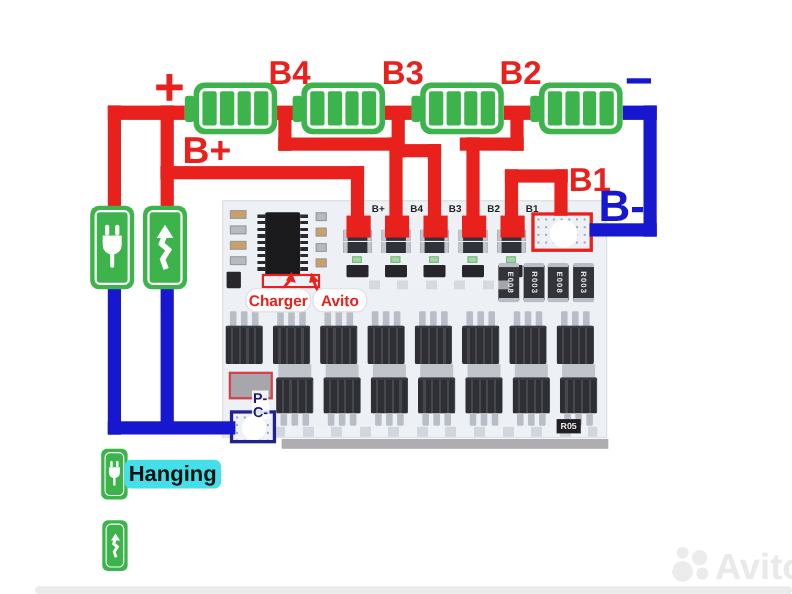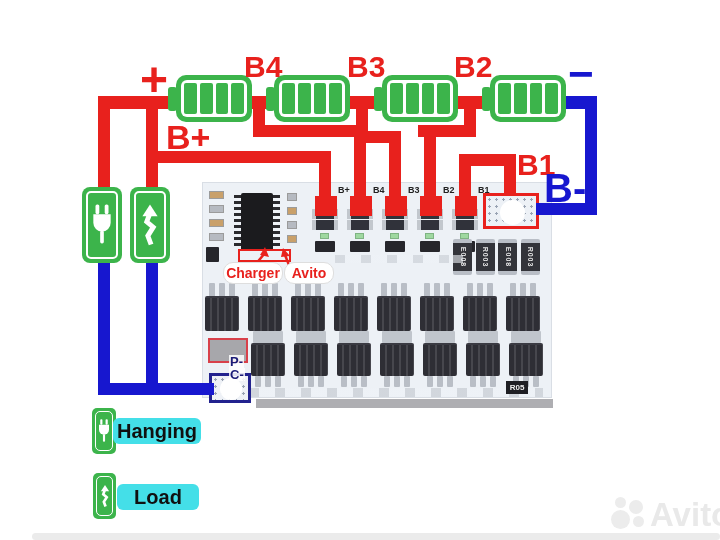--- a/index.html
+++ b/index.html
@@ -348,23 +348,20 @@
   <div class="pilllbl" style="left:113px;top:418px;width:88px;height:26px;font-size:20px">
     <span>Hanging</span>
   </div>
   <div class="gicon" style="left:93px;top:473px;width:23px;height:46px;border-radius:5px">
     <div class="inset" style="border-width:1.5px;left:3px;top:3px;right:3px;bottom:3px"></div>
     <svg width="14" height="28" viewBox="0 0 24 40">
       <polygon points="12,1 19,12 5,12" fill="#fff"></polygon>
       <polyline points="12,9 9,17 15,22 10,30 13,38" fill="none" stroke="#fff" stroke-width="4.5"></polyline>
     </svg>
   </div>
-  <div class="pilllbl" style="left:117px;top:484px;width:82px;height:26px;font-size:20px">
-    <span>Load</span>
-  </div>
 
 
   <div class="wm-circle" style="left:615px;top:497px;width:11px;height:11px"></div>
   <div class="wm-circle" style="left:611px;top:510px;width:19px;height:19px"></div>
   <div class="wm-circle" style="left:629px;top:500px;width:14px;height:14px"></div>
   <div class="wm-circle" style="left:633px;top:516px;width:11px;height:11px"></div>
   <div class="lbl wm" style="left:650px;top:498px;font-size:33px">Avito</div>
 
   <div id="bottombar"></div>
 </div>

